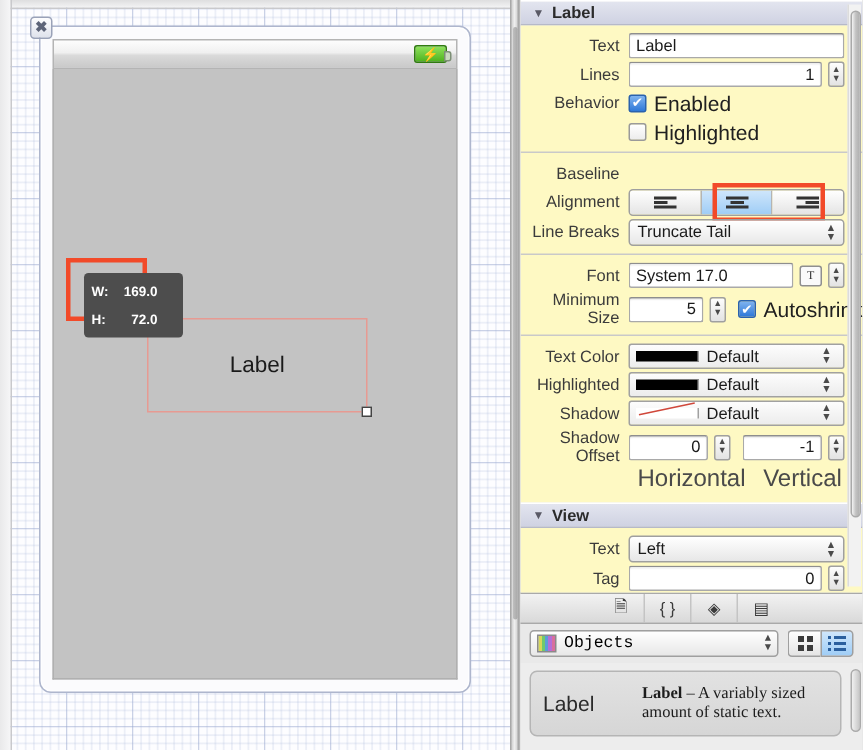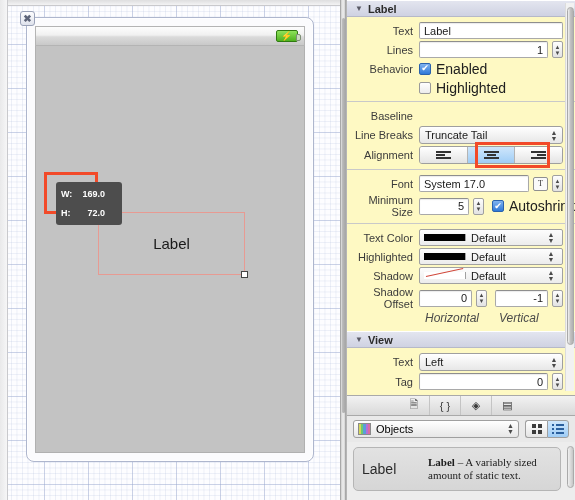--- a/index.html
+++ b/index.html
@@ -257,21 +257,21 @@
     transform: rotate(-12deg); transform-origin:left center;
   }
   .cw-text { padding-left:5px; font-size:11px; color:#1a1a1a; flex:1; }
   .cw-arrows {
     width:14px; flex:none; display:flex; flex-direction:column;
     align-items:center; justify-content:center; font-size:7px;
     line-height:6px; color:#4a4a4a;
   }
 
   .sublabels { display:flex; padding:0 12px 2px 78px; gap:10px; }
-  .sublabels span { flex:1; font-size:12px; color:#4a4a4a;font-style:italic; }
+  .sublabels span { flex:1; text-align:center; font-size:16px; color:#4a4a4a; }
 
   .fontbtn {
     width:15px; height:14px; flex:none; border:1px solid #8f8f8f;
     border-radius:2px; background:#fafafa;
     display:flex; align-items:center; justify-content:center;
     font-size:8px; line-height:8px; color:#333; font-family:"Liberation Serif",serif;
   }
 
   .sep { height:1px; background:#c9c9c9; margin:4px 0; }
 
@@ -284,21 +284,21 @@
     border-bottom:1px solid #a9a9a9;
   }
   .tbicon {
     width:31px; height:19px; display:flex; align-items:center; justify-content:center;
     color:#3b3b3b; font-size:11px; border-right:1px solid #c4c4c4;
   }
   .tbicon:last-child{border-right:none;}
 
   #lib-bar {
     height:26px; display:flex; align-items:center; gap:6px;
-    padding:0 6px; background:#e9e9e9;
+    padding:0 6px; background:#e9e9e9;font-family:Liberation Mono, monospace;
   }
   #lib-popup {
     flex:1; height:18px; border:1px solid #9f9f9f; border-radius:3px;
     background: linear-gradient(to bottom,#ffffff,#e7e7e7);
     display:flex; align-items:center; gap:5px; padding-left:4px; padding-right:16px;
     font-size:11px; position:relative;
   }
   #lib-popup .arrows{
     position:absolute; right:4px; top:2px;
     display:flex; flex-direction:column; align-items:center;
@@ -425,60 +425,60 @@
           </div>
         </div>
 
         <div class="sep"></div>
 
         <div class="row">
           <div class="lab">Baseline</div>
         </div>
 
         <div class="row">
+          <div class="lab">Alignment</div>
+          <div class="ctl">
+            <div class="seg-wrap">
+              <div class="seg">
+                <div class="segbtn">
+                  <span class="align-ico ico-left">
+                      <i></i>
+                      <i></i>
+                      <i></i>
+                    </span>
+                </div>
+                <div class="segbtn on">
+                  <span class="align-ico ico-center">
+                      <i></i>
+                      <i></i>
+                      <i></i>
+                    </span>
+                </div>
+                <div class="segbtn">
+                  <span class="align-ico ico-right">
+                      <i></i>
+                      <i></i>
+                      <i></i>
+                    </span>
+                </div>
+              </div>
+              <div id="align-hl"></div>
+            </div>
+          </div>
+        </div>
+
+        <div class="row">
           <div class="lab">Line Breaks</div>
           <div class="ctl">
             <div class="popup">
               <span>Truncate Tail</span>
               <span class="arrows">
                   <span>▲</span>
                   <span>▼</span>
                 </span>
-            </div>
-          </div>
-        </div>
-
-        <div class="row">
-          <div class="lab">Alignment</div>
-          <div class="ctl">
-            <div class="seg-wrap">
-              <div class="seg">
-                <div class="segbtn">
-                  <span class="align-ico ico-left">
-                      <i></i>
-                      <i></i>
-                      <i></i>
-                    </span>
-                </div>
-                <div class="segbtn on">
-                  <span class="align-ico ico-center">
-                      <i></i>
-                      <i></i>
-                      <i></i>
-                    </span>
-                </div>
-                <div class="segbtn">
-                  <span class="align-ico ico-right">
-                      <i></i>
-                      <i></i>
-                      <i></i>
-                    </span>
-                </div>
-              </div>
-              <div id="align-hl"></div>
             </div>
           </div>
         </div>
 
         <div class="sep"></div>
 
         <div class="row">
           <div class="lab">Font</div>
           <div class="ctl">
             <div class="textfield">System 17.0</div>

